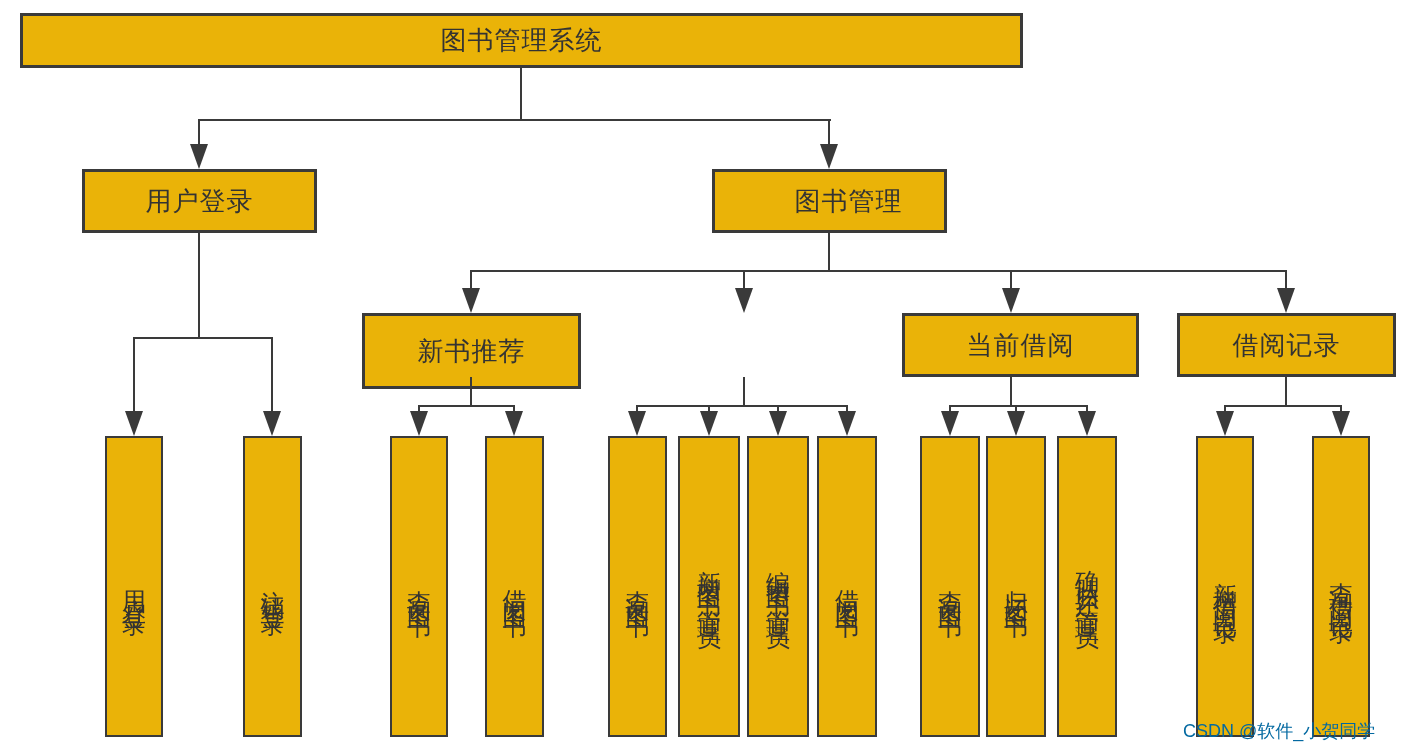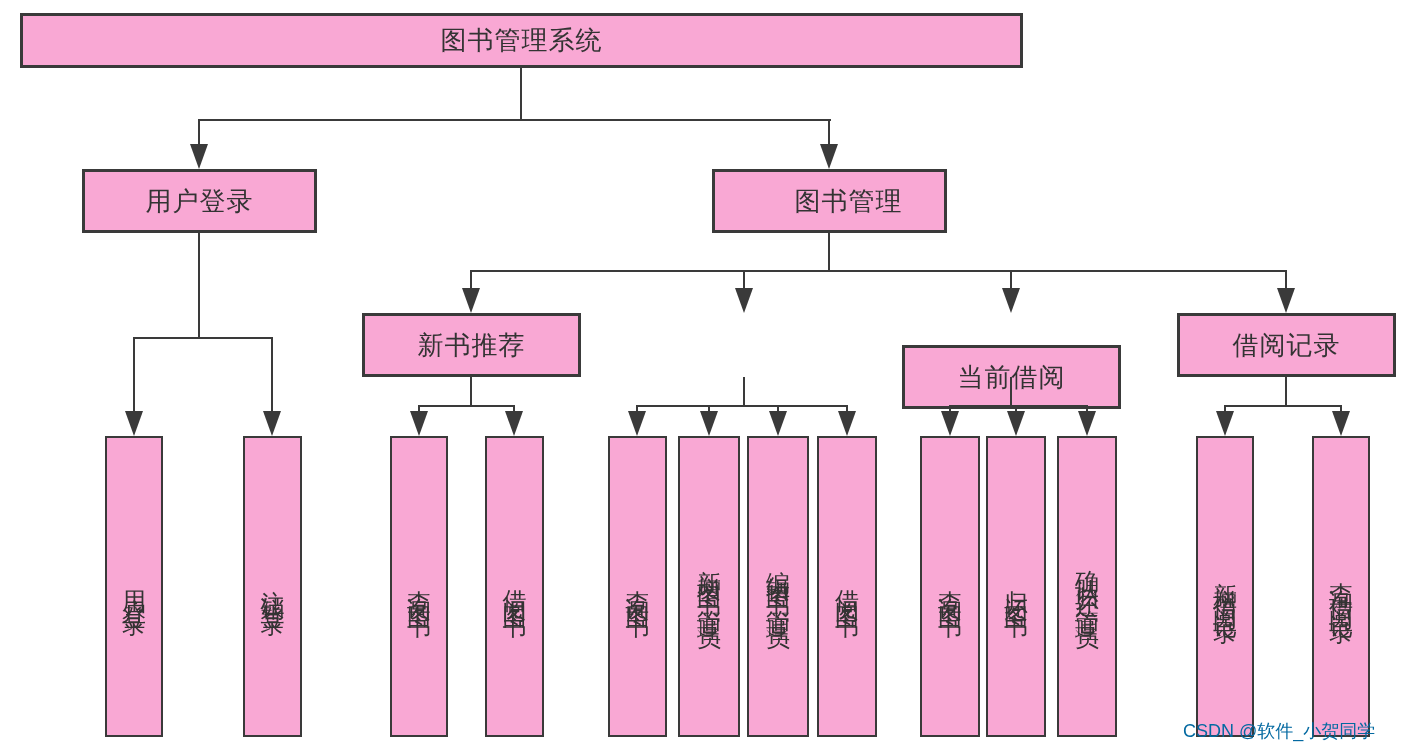--- a/index.html
+++ b/index.html
@@ -3,21 +3,21 @@
 <meta charset="utf-8">
 <style>
   html,body { margin:0; padding:0; background:#ffffff; }
   body { font-family:"Liberation Sans","DejaVu Sans",sans-serif; }
   #canvas {
     position:relative; width:1405px; height:747px;
     background:#ffffff; overflow:hidden; color:#333333;
   }
   .box {
     position:absolute; box-sizing:border-box;
-    border:3px solid #3a3a3a; background:#f9a8d4;
+    border:3px solid #3a3a3a; background:#eab308;
     display:flex; align-items:center; justify-content:center;
     color:#333333;
   }
   .h-label { font-size:26px; letter-spacing:1px; white-space:nowrap; }
   .leaf { border-width:2px; }
   .leaf .vtext {
     writing-mode:vertical-rl; text-orientation:mixed;
     font-size:24px; letter-spacing:8px; line-height:1;
   }
   .hline { position:absolute; height:2px; background:#3a3a3a; }
@@ -43,24 +43,24 @@
   </div>
 
   <div class="box" style="left:82px; top:169px; width:235px; height:64px;">
     <span class="h-label">用户登录</span>
   </div>
 
   <div class="box" style="left:712px; top:169px; width:235px; height:64px;padding-left:38px;">
     <span class="h-label">图书管理</span>
   </div>
 
-  <div class="box" style="left:362px; top:313px; width:219px; height:64px;">
+  <div class="box" style="left:362px; top:313px; width:219px; height:76px;">
     <span class="h-label">新书推荐</span>
   </div>
-  <div class="box" style="left:902px; top:313px; width:219px; height:64px;margin-top:32px;">
+  <div class="box" style="left:902px; top:313px; width:237px; height:64px;">
     <span class="h-label">当前借阅</span>
   </div>
   <div class="box" style="left:1177px; top:313px; width:219px; height:64px;">
     <span class="h-label">借阅记录</span>
   </div>
 
   <div class="box leaf" style="left:105px; top:436px; width:58px; height:301px;">
     <span class="vtext">用户登录</span>
   </div>
   <div class="box leaf" style="left:243px; top:436px; width:59px; height:301px;">

